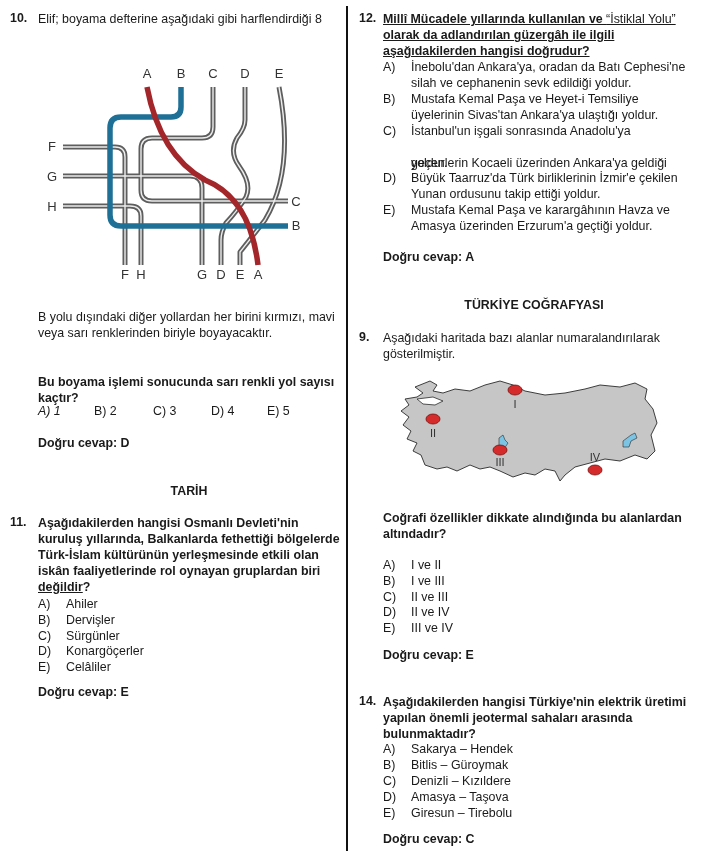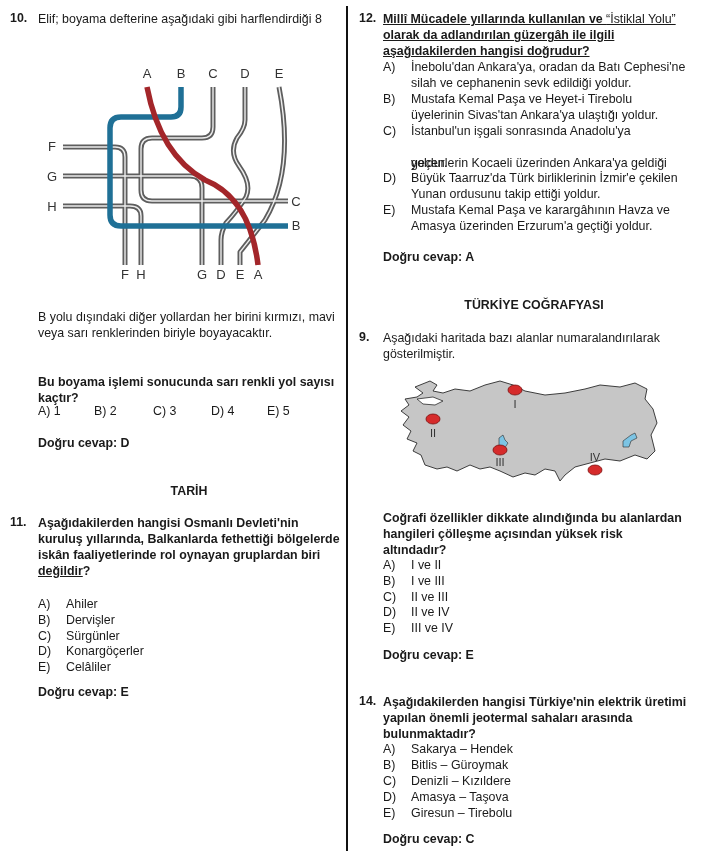--- a/index.html
+++ b/index.html
@@ -78,36 +78,37 @@
 
   <div class="abs q" style="left:38px; top:309px;">
     <div>B yolu dışındaki diğer yollardan her birini kırmızı, mavi</div>
     <div>veya sarı renklerinden biriyle boyayacaktır.</div>
   </div>
   <div class="abs q bold" style="left:38px; top:374px;">
     <div>Bu boyama işlemi sonucunda sarı renkli yol sayısı</div>
     <div>kaçtır?</div>
   </div>
   <div class="inline-opts">
-    <span style="left:38px; top:404px;">A) 1</span>
+    <span style="left:38px; top:404px;font-style:italic;">A) 1</span>
     <span style="left:94px; top:404px;">B) 2</span>
     <span style="left:153px; top:404px;">C) 3</span>
     <span style="left:211px; top:404px;">D) 4</span>
     <span style="left:267px; top:404px;">E) 5</span>
   </div>
   <div class="answer" style="left:38px; top:436px;">Doğru cevap: D</div>
 </div>
 
 <div class="section" style="left:16px; width:346px; top:484px;">TARİH</div>
 
 <div>
   <span class="qnum abs" style="left:10px; top:515px;">11.</span>
   <div class="abs q bold" style="left:38px; top:515px;">
     <div>Aşağıdakilerden hangisi Osmanlı Devleti'nin</div>
     <div>kuruluş yıllarında, Balkanlarda fethettiği bölgelerde</div>
+    <div>Türk-İslam kültürünün yerleşmesinde etkili olan</div>
     <div>iskân faaliyetlerinde rol oynayan gruplardan biri</div>
     <div><u>değildir</u><span>?</span></div>
   </div>
   <div class="opt" style="left:38px; top:596px;">
       <span class="l">A)</span>
       <span class="t">Ahiler</span>
     </div>
   <div class="opt" style="left:38px; top:612px;">
       <span class="l">B)</span>
       <span class="t">Dervişler</span>
@@ -134,21 +135,21 @@
     <div class="bold">olarak da adlandırılan güzergâh ile ilgili</div>
     <div class="bold">aşağıdakilerden hangisi doğrudur?</div>
   </div>
   <div class="opt" style="left:383px; top:59px;">
       <span class="l">A)</span>
       <span class="t">İnebolu'dan Ankara'ya, oradan da Batı Cephesi'ne</span>
       <span class="t" style="top:16px;">silah ve cephanenin sevk edildiği yoldur.</span>
     </div>
   <div class="opt" style="left:383px; top:91px;">
       <span class="l">B)</span>
-      <span class="t">Mustafa Kemal Paşa ve Heyet-i Tirebolu</span>
+      <span class="t">Mustafa Kemal Paşa ve Heyet-i Temsiliye</span>
       <span class="t" style="top:16px;">üyelerinin Sivas'tan Ankara'ya ulaştığı yoldur.</span>
     </div>
   <div class="opt" style="left:383px; top:123px;">
       <span class="l">C)</span>
       <span class="t">İstanbul'un işgali sonrasında Anadolu'ya</span>
       <span class="t" style="top:32px;">geçenlerin Kocaeli üzerinden Ankara'ya geldiği</span>
       <span class="t" style="top:32px;">yoldur.</span>
     </div>
   <div class="opt" style="left:383px; top:170px;">
       <span class="l">D)</span>
@@ -184,21 +185,20 @@
     <g font-size="11" fill="#333" text-anchor="middle">
       <text x="120" y="33">I</text>
       <text x="38" y="62">II</text>
       <text x="105" y="91">III</text>
       <text x="200" y="86">IV</text>
     </g>
   </svg>
 
   <div class="abs q bold" style="left:383px; top:510px;">
     <div>Coğrafi özellikler dikkate alındığında bu alanlardan</div>
-    <div>hangileri çölleşme açısından yüksek risk</div>
     <div>altındadır?</div>
   </div>
   <div class="opt" style="left:383px; top:557px;">
       <span class="l">A)</span>
       <span class="t">I ve II</span>
     </div>
   <div class="opt" style="left:383px; top:573px;">
       <span class="l">B)</span>
       <span class="t">I ve III</span>
     </div>

